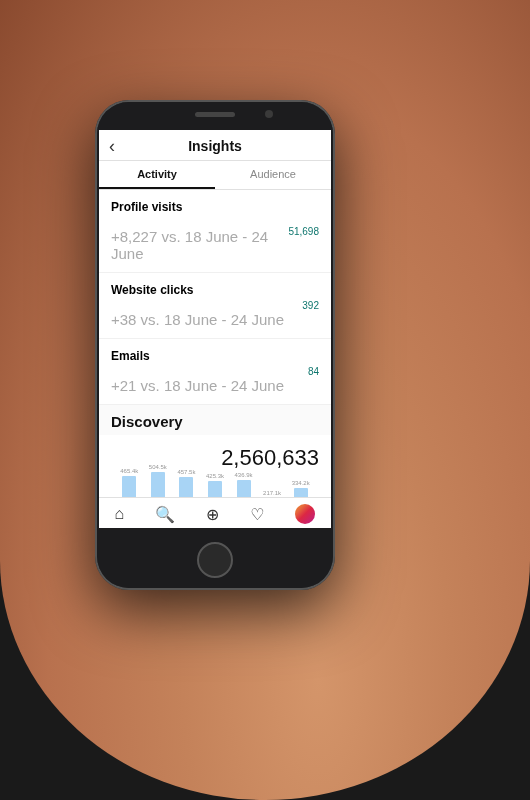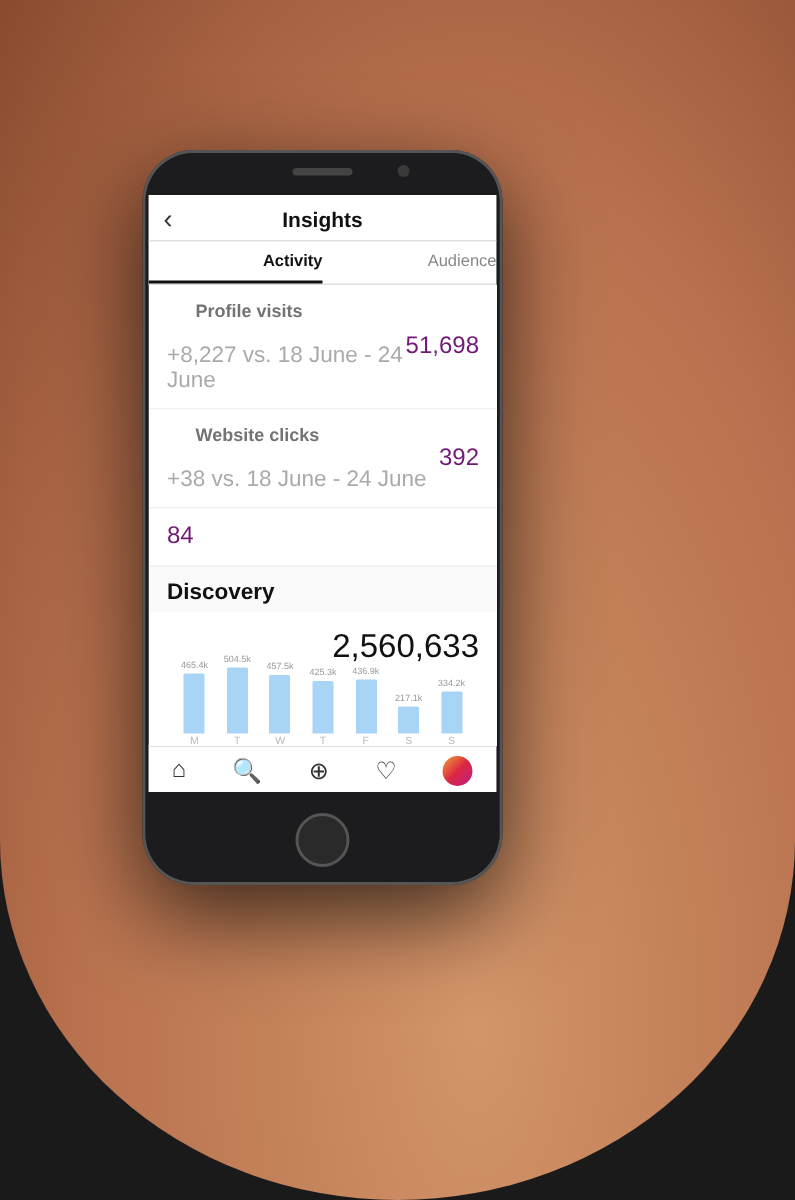--- a/index.html
+++ b/index.html
@@ -135,21 +135,21 @@
 
     
     .tabs {
       display: flex;
       background: #fff;
       border-bottom: 1px solid #e0e0e0;
     }
 
     .tab {
       flex: 1;
-      text-align: right;
+      text-align: center;
       padding: 7px 0;
       font-size: 11px;
       color: #888;
       cursor: pointer;
       border-bottom: 2px solid transparent;
     }
 
     .tab.active {
       color: #111;
       border-bottom: 2px solid #111;
@@ -170,32 +170,31 @@
       align-items: center;
       padding: 10px 12px;
       background: #fff;
       border-bottom: 1px solid #f0f0f0;
     }
 
     .stat-label-group {}
     .stat-label {
       font-size: 12px;
       font-weight: 600;
-      color: #737373;
-      margin-left: 19px;
+      color: #000000;
     }
     .stat-sub {
       font-size: 15px;
       color: #aaa;
       margin-top: 14px;
     }
     .stat-value {
-      font-size: 16px;
+      font-size: 10px;
       font-weight: 300;
-      color: #701a75;
+      color: #0f766e;
     }
 
     
     .section-header {
       padding: 8px 12px 4px;
       background: #fafafa;
     }
     .section-title {
       font-size: 15px;
       font-weight: 700;
@@ -318,20 +317,24 @@
 
             <div class="stat-row">
               <div class="stat-label-group">
                 <div class="stat-label">Website clicks</div>
                 <div class="stat-sub">+38 vs. 18 June - 24 June</div>
               </div>
               <div class="stat-value">392</div>
             </div>
 
             <div class="stat-row">
+              <div class="stat-label-group">
+                <div class="stat-label">Emails</div>
+                <div class="stat-sub">+21 vs. 18 June - 24 June</div>
+              </div>
               <div class="stat-value">84</div>
             </div>
 
             <div class="section-header">
               <span class="section-title">Discovery</span>
             </div>
 
             <div class="discovery-card">
               <div class="discovery-number">2,560,633</div>
 

